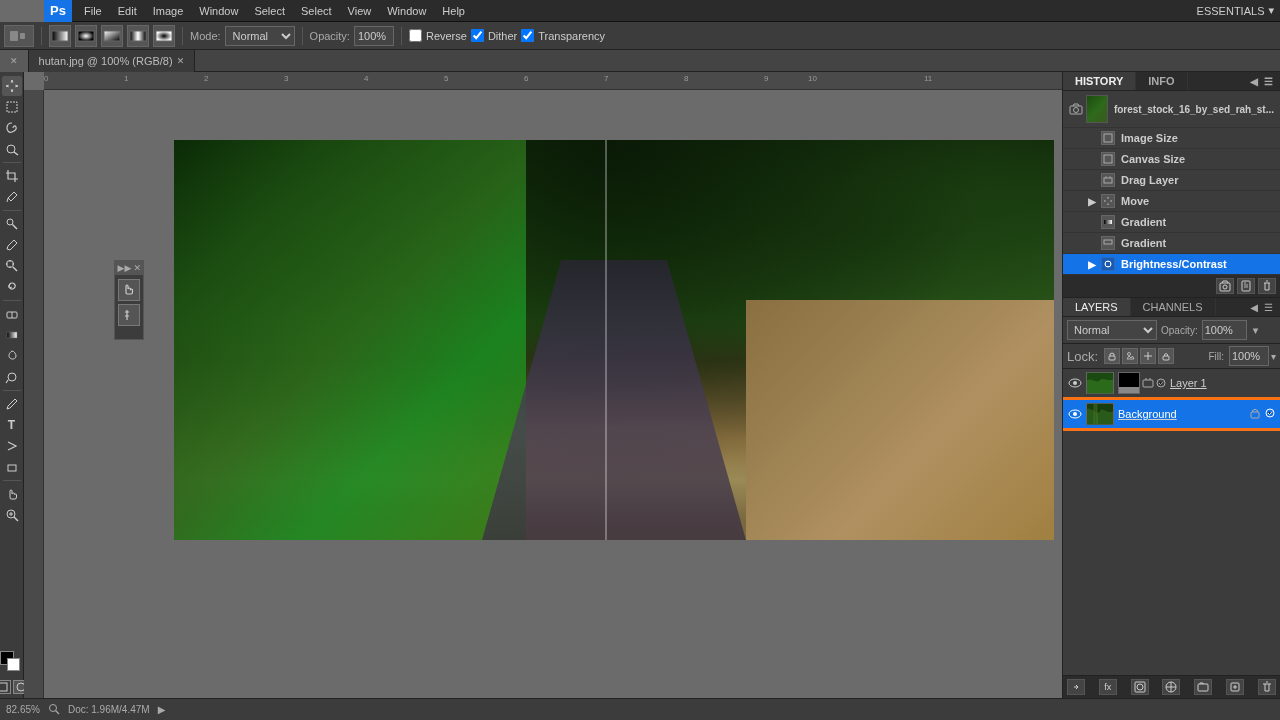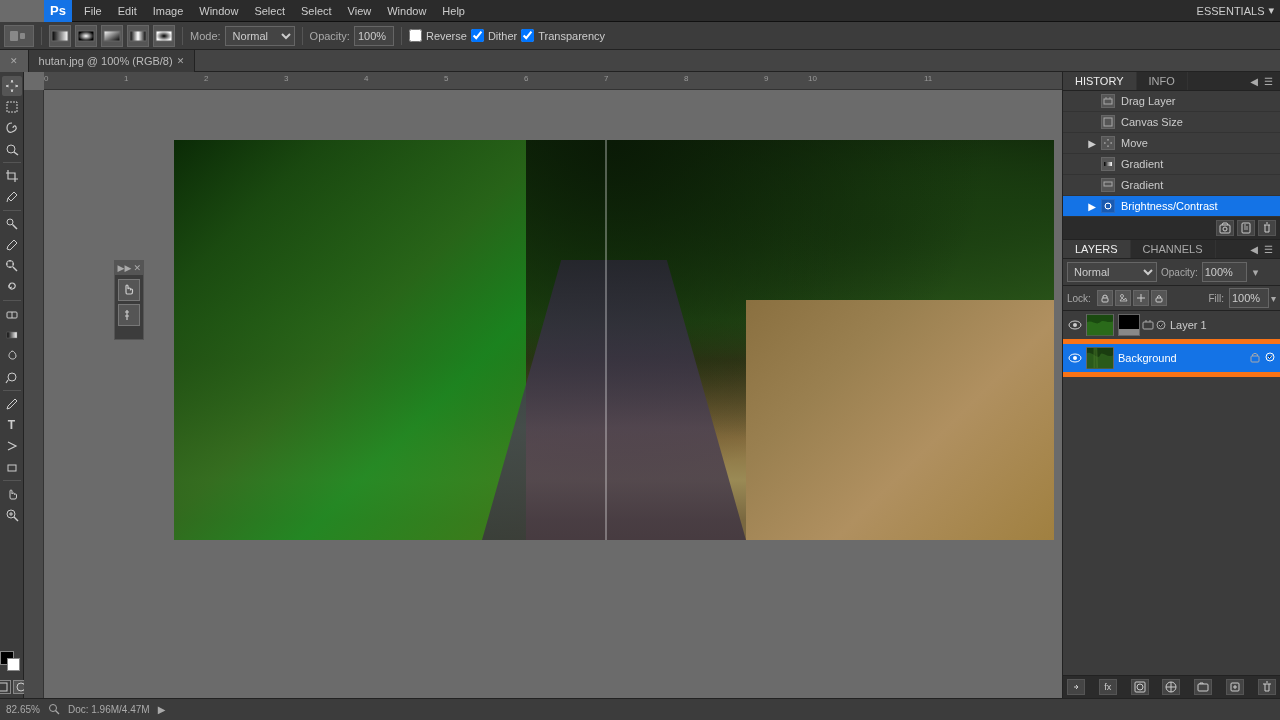--- a/index.html
+++ b/index.html
@@ -127,21 +127,21 @@
     }
 
     
     #right-panels {
       width: 218px; background: #3c3c3c; border-left: 1px solid #222;
       display: flex; flex-direction: column;
     }
 
     
     #history-panel {
-      flex: 0 0 auto; border-bottom: 1px solid #222;
+      flex: 0 0 auto; border-bottom: 1px solid #222; font-weight: bold;
     }
     #history-tabs {
       display: flex; background: #2b2b2b; border-bottom: 1px solid #222;
     }
     .panel-tab {
       padding: 3px 12px; font-size: 11px; color: #aaa; cursor: pointer;
       border-right: 1px solid #333;
     }
     .panel-tab.active { color: #eee; background: #3c3c3c; }
     .panel-header-icons {
@@ -192,21 +192,21 @@
     #layers-locks {
       display: flex; align-items: center; padding: 2px 4px; background: #3c3c3c; border-bottom: 1px solid #222;
       gap: 2px;
     }
     .lock-btn {
       width: 16px; height: 16px; background: #555; border: 1px solid #666;
       display: flex; align-items: center; justify-content: center; cursor: pointer; color: #ccc; font-size: 9px;
     }
     .fill-label { margin-left: auto; color: #aaa; font-size: 10px; margin-right: 3px; }
     .layer-item {
-      display: flex; align-items: center; padding: 3px 4px; border-bottom: 5px solid #f97316; cursor: pointer;
+      display: flex; align-items: center; padding: 3px 4px; border-bottom: 3px solid #f97316; cursor: pointer; text-decoration: underline;
     }
     .layer-item.active { background: #1473e6; }
     .layer-eye {
       width: 16px; height: 16px; display: flex; align-items: center; justify-content: center;
       margin-right: 3px; cursor: pointer;
     }
     .layer-thumb {
       width: 28px; height: 22px; border: 1px solid #666; margin-right: 4px; background: #555;
       display: flex; align-items: center; justify-content: center;
     }
@@ -576,46 +576,67 @@
     <div id="history-panel">
       <div id="history-tabs">
         <div class="panel-tab active">HISTORY</div>
         <div class="panel-tab">INFO</div>
         <div class="panel-header-icons">
           <span class="panel-header-icon">◀</span>
           <span class="panel-header-icon">☰</span>
         </div>
       </div>
 
+      <div id="history-snapshot">
+        <div style="width:14px;height:14px;display:flex;align-items:center;justify-content:center;margin-right:3px;">
+          <svg width="14" height="12" viewBox="0 0 14 12">
+              <rect x="1" y="3" width="12" height="8" rx="1" fill="none" stroke="#aaa" stroke-width="1"></rect>
+              <circle cx="7" cy="7" r="2.5" fill="none" stroke="#aaa" stroke-width="1"></circle>
+              <path d="M4 3 L5 1 L9 1 L10 3" fill="none" stroke="#aaa" stroke-width="1"></path>
+            </svg>
+        </div>
+        <div id="snapshot-thumb"></div>
+        <span id="snapshot-label">forest_stock_16_by_sed_rah_st...</span>
+      </div>
 
       <div>
 
 
+        <div class="history-item">
+          <span class="history-item-check"></span>
+          <span class="history-item-arrow"></span>
+          <div class="history-icon">
+            <svg width="10" height="10" viewBox="0 0 10 10">
+                <rect x="1" y="1" width="8" height="8" fill="none" stroke="#aaa" stroke-width="1"></rect>
+              </svg>
+          </div>
+          <span>Image Size</span>
+        </div>
+
+        <div class="history-item">
+          <span class="history-item-check"></span>
+          <span class="history-item-arrow"></span>
+          <div class="history-icon">
+            <svg width="10" height="10" viewBox="0 0 10 10">
+                <rect x="1" y="1" width="8" height="8" fill="none" stroke="#aaa" stroke-width="1"></rect>
+              </svg>
+          </div>
+          <span>Canvas Size</span>
+        </div>
 
         <div class="history-item">
           <span class="history-item-check"></span>
           <span class="history-item-arrow"></span>
           <div class="history-icon">
             <svg width="10" height="10" viewBox="0 0 10 10">
                 <rect x="1" y="3" width="8" height="5" fill="none" stroke="#aaa" stroke-width="1"></rect>
                 <path d="M3 3 L3 1 M7 3 L7 1" stroke="#aaa" stroke-width="0.8"></path>
               </svg>
           </div>
           <span>Drag Layer</span>
-        </div>
-
-        <div class="history-item">
-          <span class="history-item-check"></span>
-          <span class="history-item-arrow"></span>
-          <div class="history-icon">
-            <svg width="10" height="10" viewBox="0 0 10 10">
-                <rect x="1" y="1" width="8" height="8" fill="none" stroke="#aaa" stroke-width="1"></rect>
-              </svg>
-          </div>
-          <span>Canvas Size</span>
         </div>
 
         <div class="history-item">
           <span class="history-item-check"></span>
           <div style="width:14px;margin-right:2px;display:flex;align-items:center;justify-content:center;">
             <span style="color:#ccc;font-size:10px;">▶</span>
           </div>
           <div class="history-icon">
             <svg width="10" height="10" viewBox="0 0 10 10">
                 <path d="M5 1 L5 2 M5 8 L5 9 M1 5 L2 5 M8 5 L9 5" stroke="#aaa" stroke-width="1"></path>
@@ -707,21 +728,21 @@
           <option>Normal</option>
           <option>Dissolve</option>
           <option>Multiply</option>
         </select>
         <span id="opacity-label">Opacity:</span>
         <input type="text" class="layers-select" style="width: 45px;" value="100%">
         <span style="color:#aaa;margin-left:2px;">▾</span>
       </div>
 
       <div id="layers-locks">
-        <span style="color:#aaa;font-size:10px;margin-right:4px;">Lock:</span>
+        <span style="color:#aaa;font-size:13px;margin-right:4px;">Lock:</span>
         <div class="lock-btn">
           <svg width="10" height="10" viewBox="0 0 10 10">
               <rect x="2" y="5" width="6" height="4" rx="1" fill="none" stroke="#ccc" stroke-width="1"></rect>
               <path d="M3 5 L3 3 Q5 1 7 3 L7 5" fill="none" stroke="#ccc" stroke-width="1"></path>
             </svg>
         </div>
         <div class="lock-btn">
           <svg width="10" height="10" viewBox="0 0 10 10">
               <path d="M2 8 L4 5 L6 7 L7.5 5 L9 8 Z" fill="none" stroke="#ccc" stroke-width="0.8"></path>
               <circle cx="4" cy="3" r="1.5" fill="none" stroke="#ccc" stroke-width="0.8"></circle>

